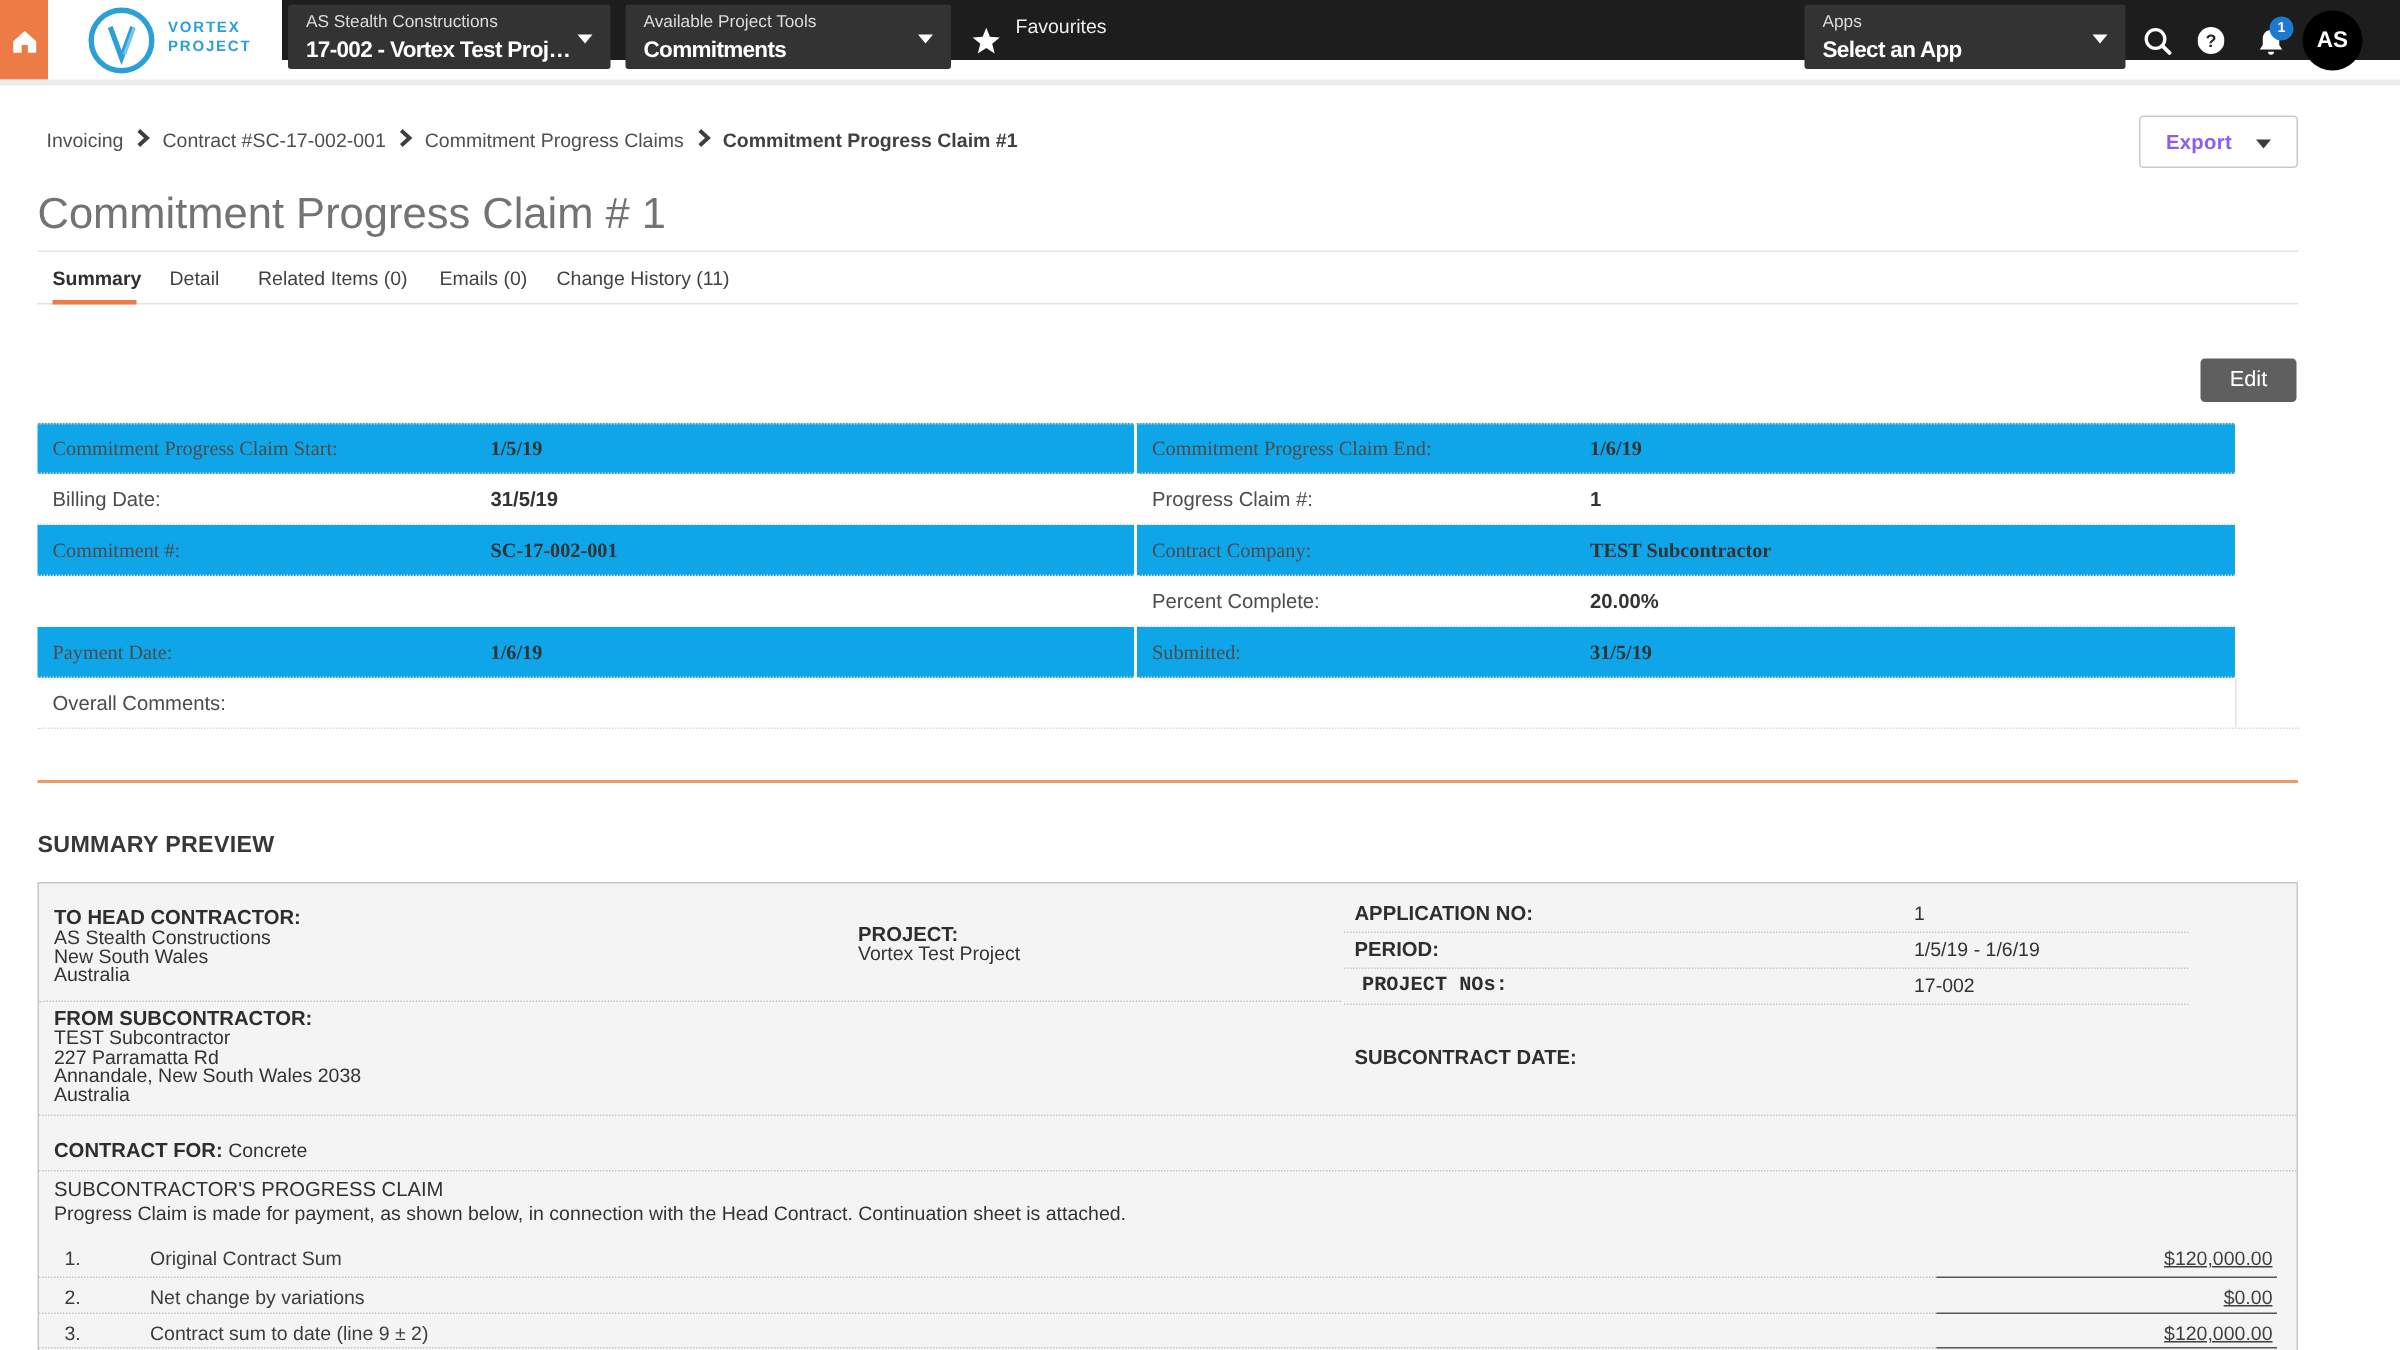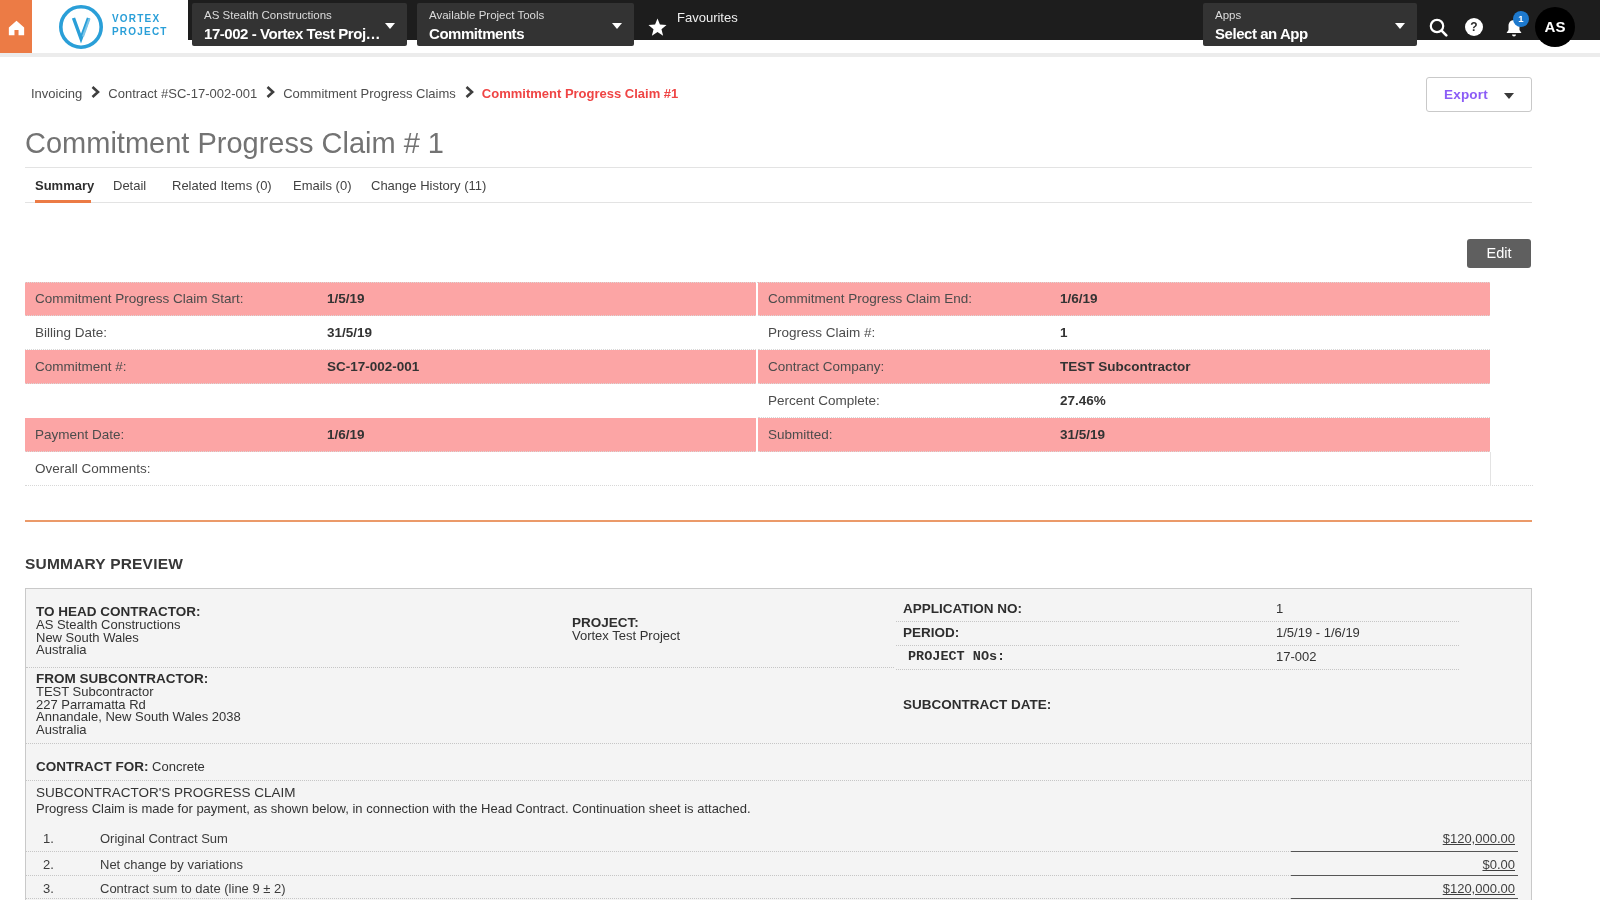--- a/index.html
+++ b/index.html
@@ -20,21 +20,21 @@
 .navicon { position:absolute; }
 #avatar { position:absolute; left:1535px; top:7px; width:40px; height:40px; background:#000; border-radius:50%;
   color:#fff; font-weight:700; font-size:15px; text-align:center; line-height:40px; }
 #badge { position:absolute; left:1513px; top:11px; width:16px; height:16px; background:#1d79ce; border-radius:50%;
   color:#fff; font-size:9.5px; font-weight:700; text-align:center; line-height:16px; }
 
 
 #crumbs { position:absolute; left:31px; top:85px; font-size:13px; color:#4e4e4e; white-space:nowrap; }
 #crumbs span { vertical-align:middle; }
 #crumbs .sep { display:inline-block; margin:0 8px 0 9px; vertical-align:middle; }
-#crumbs .last { font-weight:700; color:#ef4444; }
+#crumbs .last { font-weight:700; color:#404040; }
 
 
 #title { position:absolute; left:25px; top:127px; font-size:29px; color:#737373; letter-spacing:0; }
 
 
 #tabbar { position:absolute; left:25px; top:167px; width:1507px; height:36px;
   border-top:1px solid #e3e3e3; border-bottom:1px solid #e3e3e3; }
 .tab { position:absolute; top:0; height:35px; line-height:35px; font-size:13px; color:#424242; white-space:nowrap; }
 #tab-underline { position:absolute; left:10px; top:32px; height:3px; background:#ec7b45; }
 
@@ -45,21 +45,21 @@
 #export .caret2 { position:absolute; right:17px; top:15px; width:0; height:0;
   border-left:5px solid transparent; border-right:5px solid transparent; border-top:6px solid #3a3a3a; }
 #edit { position:absolute; left:1467px; top:239px; width:64px; height:29px; background:#5f5f5f;
   border-radius:3px; color:#fff; font-size:14.5px; text-align:center; line-height:29px; }
 
 
 .frow { position:absolute; height:34px; line-height:34px; font-size:13.5px;
   border-bottom:1px dotted #d8d8d8; white-space:nowrap; }
 .frow .lb { position:absolute; left:10px; color:#4c4c4c; }
 .frow .vl { position:absolute; left:302px; color:#333; font-weight:700; }
-.gray { background:#fca5a5; }
+.gray { background:#0ea5e9;font-family:Liberation Serif, serif; }
 
 
 #orangehr { position:absolute; left:25px; top:520px; width:1507px; height:2px; background:#eb9a69; }
 #sumhead { position:absolute; left:25px; top:555px; font-size:15.5px; font-weight:700; color:#383838; letter-spacing:0.2px; }
 
 
 #pbox { position:absolute; left:25px; top:588px; width:1507px; height:322px;
   background:#f4f4f4; border:1px solid #c9c9c9; font-size:13px; color:#333; }
 #pbox .b { font-weight:700; color:#2e2e2e; }
 .pblock { position:absolute; line-height:12.8px; white-space:nowrap; }
@@ -180,21 +180,21 @@
   <div class="frow" style="left:758px;top:316px;width:732px;">
       <span class="lb">Progress Claim #:</span>
       <span class="vl">1</span>
     </div>
   <div class="frow gray" style="left:758px;top:350px;width:732px;">
       <span class="lb">Contract Company:</span>
       <span class="vl">TEST Subcontractor</span>
     </div>
   <div class="frow" style="left:758px;top:384px;width:732px;">
       <span class="lb">Percent Complete:</span>
-      <span class="vl">27.46%</span>
+      <span class="vl">20.00%</span>
     </div>
   <div class="frow gray" style="left:758px;top:418px;width:732px;">
       <span class="lb">Submitted:</span>
       <span class="vl">31/5/19</span>
     </div>
 
   <div class="frow" style="left:25px;top:452px;width:1508px;height:34px;">
       <span class="lb">Overall Comments:</span>
     <span style="position:absolute;left:1465px;top:0;width:1px;height:34px;background:#e3e3e3;"></span>
     </div>

